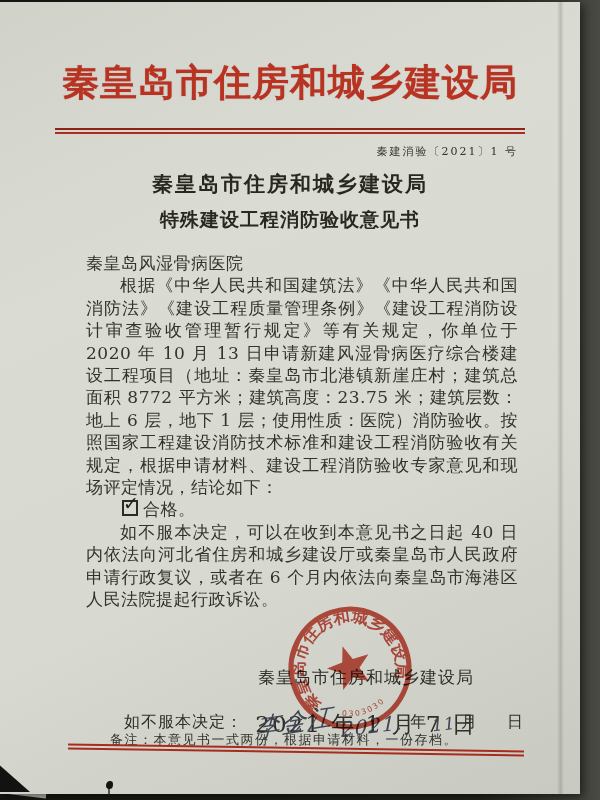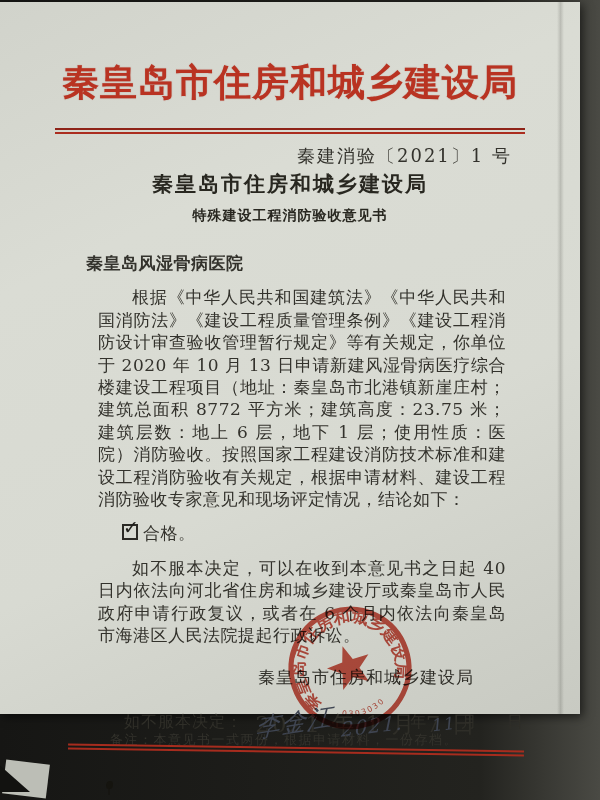--- a/index.html
+++ b/index.html
@@ -1,47 +1,47 @@
 <!DOCTYPE html>
 <html><head>
 <meta charset="utf-8">
 <style>
   html,body{margin:0;padding:0;width:600px;height:800px;overflow:hidden;
     background:linear-gradient(90deg,#161614 0%,#23231f 80%,#4a4a44 100%);
     font-family:"DejaVu Serif","Liberation Serif",serif;}
   .photo{position:relative;width:600px;height:800px;}
   .under-sheet{position:absolute;left:4px;top:762px;width:44px;height:34px;
     background:#bcbeb6;transform:rotate(7deg);}
-  .paper{position:absolute;left:0;top:2px;width:580px;height:712px;
+  .paper{position:absolute;left:0;top:2px;width:580px;height:792px;
     background:linear-gradient(155deg,#d1d3cb 0%,#dadcd4 30%,#d8dad2 62%,#c8cac2 100%);
     box-shadow:3px 3px 9px rgba(0,0,0,.55);}
   .crease{position:absolute;top:0;right:16px;width:7px;height:100%;
     background:linear-gradient(90deg,rgba(0,0,0,0),rgba(80,80,74,.22),rgba(0,0,0,0));}
   .corner-shadow{position:absolute;left:0;top:754px;width:30px;height:38px;
     background:#121210;clip-path:polygon(0 30%,100% 100%,0 100%);}
 
   .letterhead{position:absolute;left:0;top:56px;width:580px;text-align:center;
     font-size:37px;font-weight:bold;color:#b93322;letter-spacing:1px;
     text-shadow:0 0 1px rgba(155,35,20,.5);}
   .red-rule{position:absolute;left:55px;top:126px;width:470px;}
   .red-rule .thin{height:2px;background:#8e2318;}
   .red-rule .gap{height:2px;}
   .red-rule .thick{height:2px;background:#ab2d1f;}
-  .doc-number{position:absolute;right:68px;top:142px;font-size:18px;color:#33322c;
+  .doc-number{position:absolute;right:62px;top:142px;font-size:11px;color:#33322c;
     letter-spacing:2px;margin-left:28px;}
   .title-block{position:absolute;left:100px;top:168px;width:380px;text-align:center;
     color:#282720;font-weight:bold;}
   .title-block .t1{font-size:21px;letter-spacing:2px;}
-  .title-block .t2{font-size:14px;letter-spacing:1px;margin-top:9px;}
+  .title-block .t2{font-size:19px;letter-spacing:1px;margin-top:9px;}
 
   .doc-body{position:absolute;left:86px;top:250px;width:432px;
     font-size:17px;line-height:22.4px;color:#33322c;letter-spacing:.5px;
     text-align:justify;}
-  .doc-body p{margin:12px;text-indent:2em;}
-  .recipient{text-indent:0;font-weight:bold;}
+  .doc-body p{margin:0;text-indent:2em;}
+  .recipient{text-indent:0;}
   .option-row{margin-left:36px;}
   .issues-row{margin-left:56px;}
   .cb{display:inline-block;width:12px;height:12px;border:2px solid #2b2a25;
     margin-right:5px;vertical-align:-1px;position:relative;}
   .cb.empty{width:13px;height:13px;border-width:1.5px;}
   .cb .check{position:absolute;top:-10px;left:-1px;font-size:19px;font-weight:bold;
     color:#1f1e1a;letter-spacing:0;font-family:"DejaVu Sans","Liberation Sans",sans-serif;}
 
   .issuer-block{position:absolute;left:176px;top:664px;width:380px;text-align:center;
     color:#2f2e28;}

